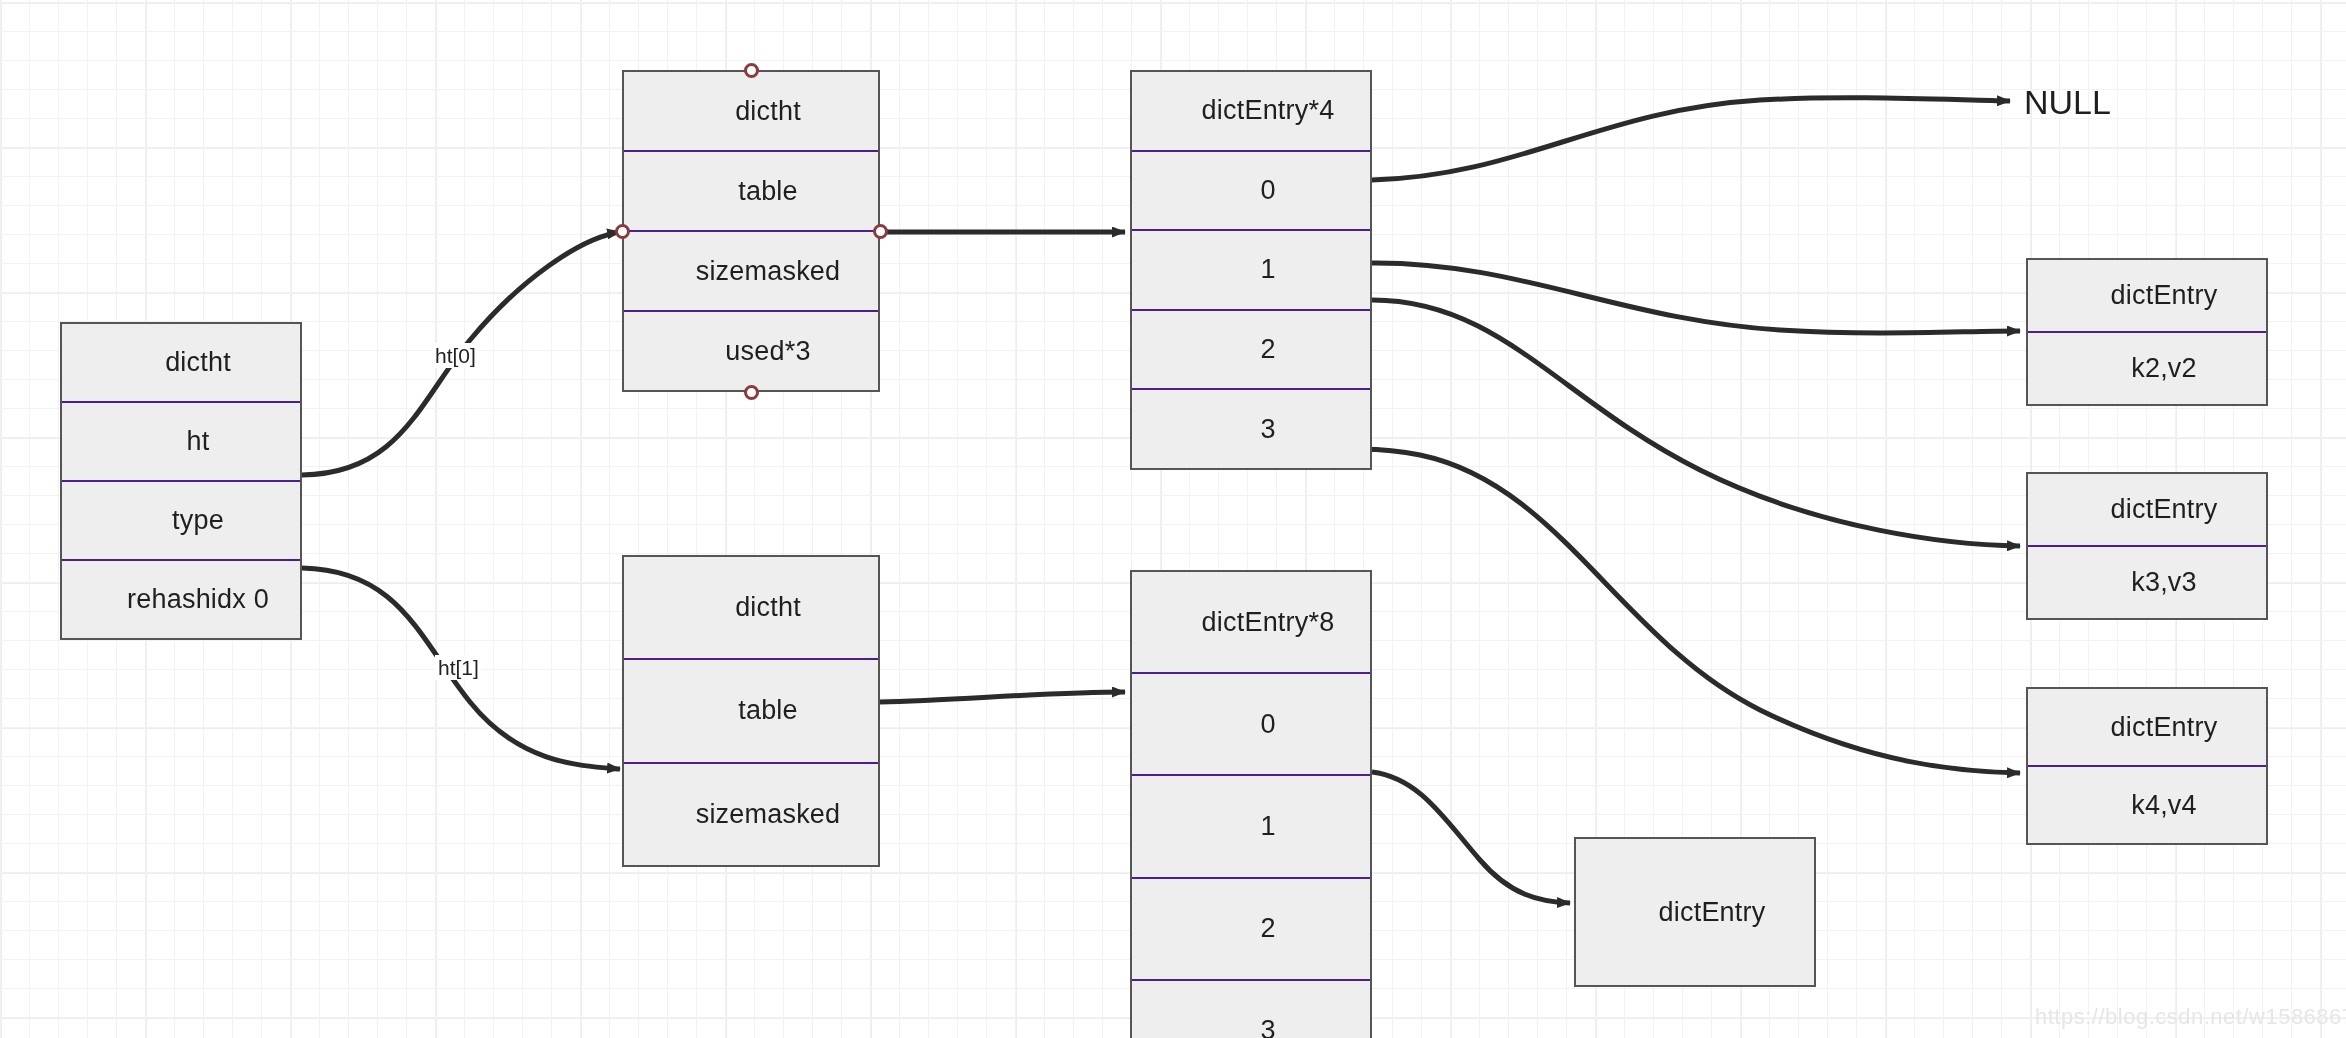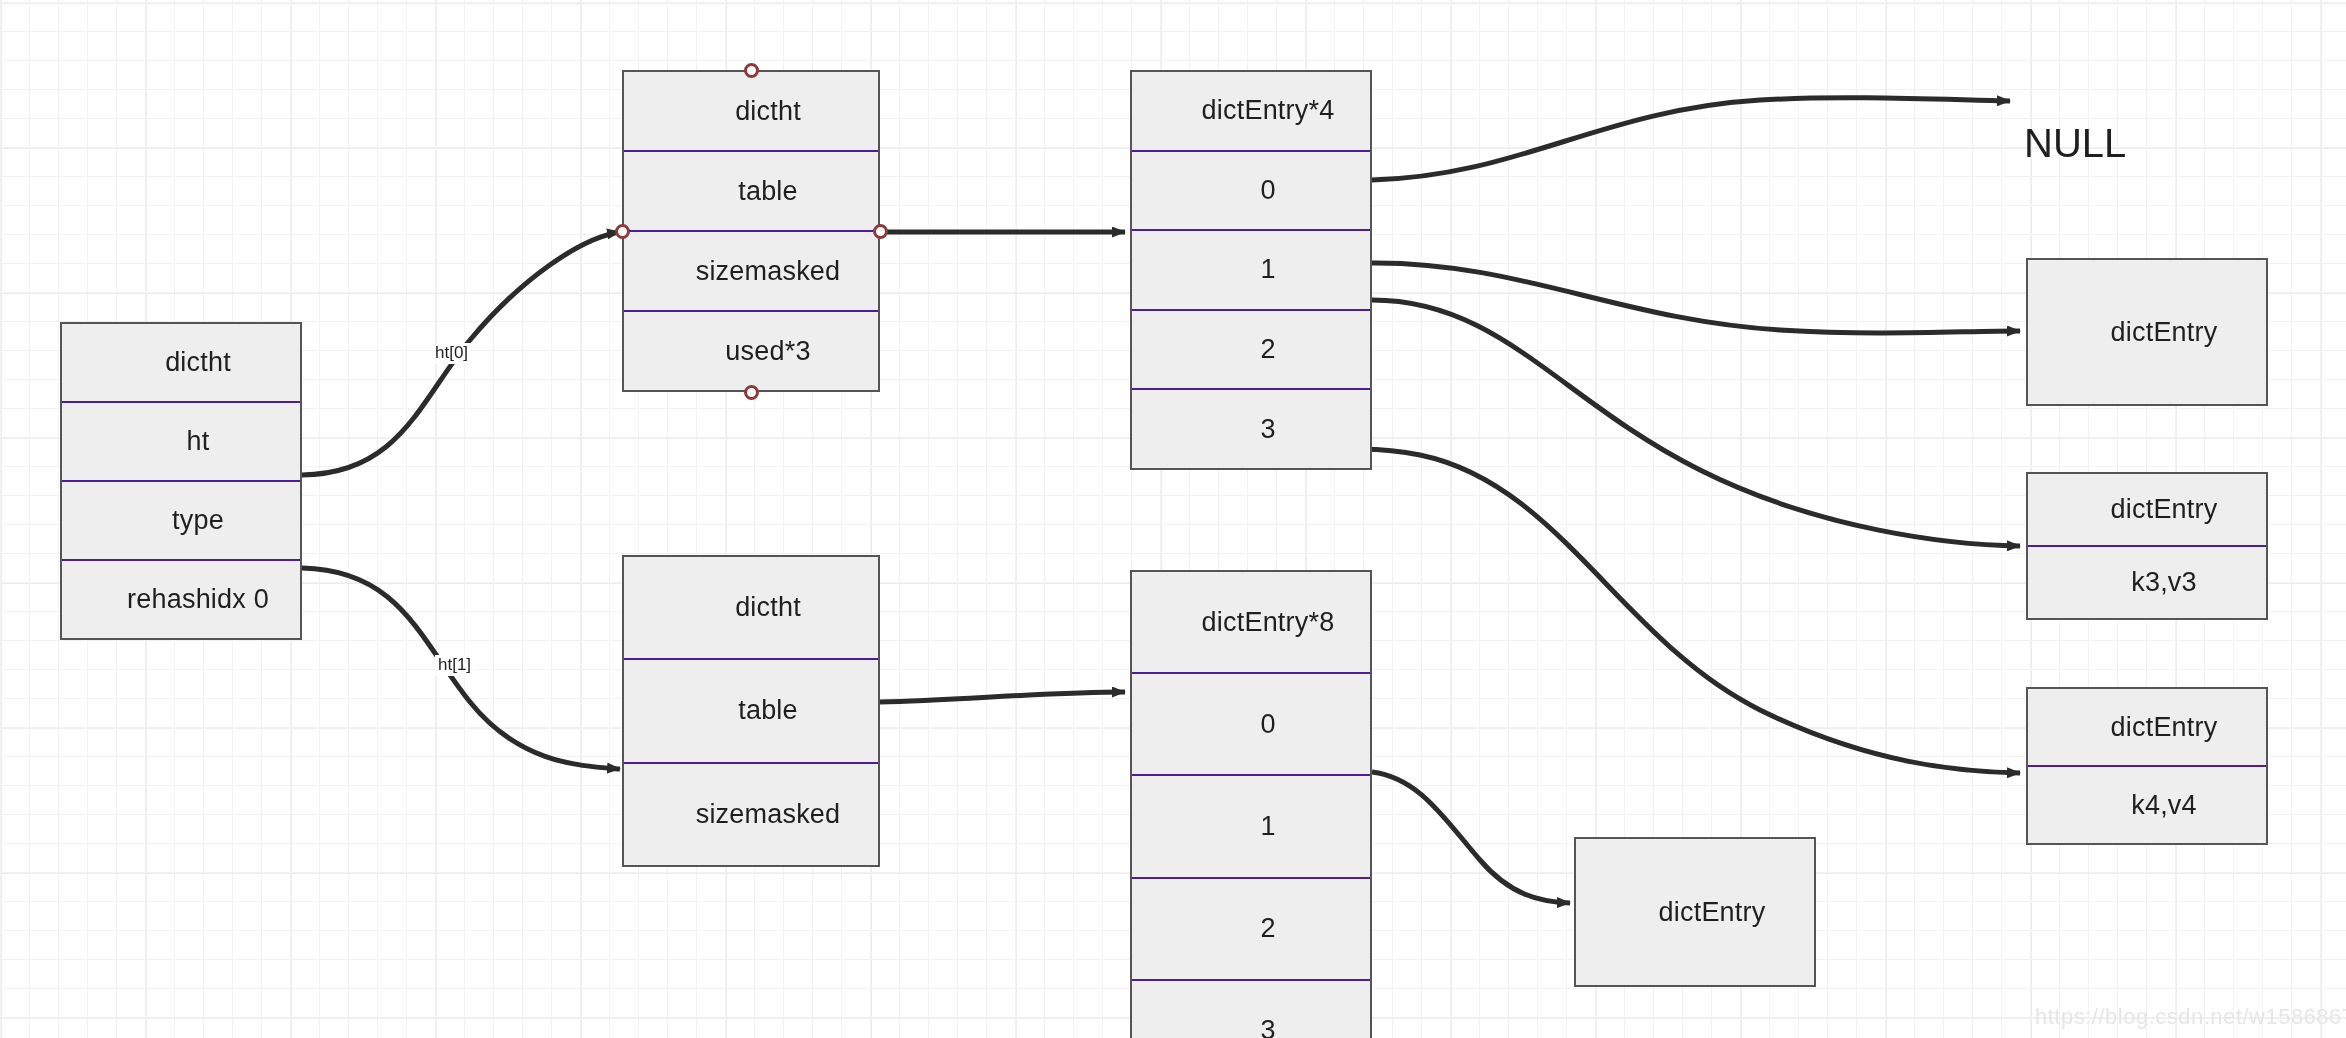--- a/index.html
+++ b/index.html
@@ -47,33 +47,32 @@
     font-size: 27px;
     letter-spacing: 0.2px;
     box-sizing: border-box;
     padding-left: 34px;
   }
   .cell + .cell {
     border-top: 2px solid #4c1d95;
   }
   .edge-label {
     position: absolute;
-    font-size: 17px;
+    font-size: 21px;
     color: #222222;
     background: #ffffff;
     padding: 1px 3px;
     line-height: 1.1;
     white-space: nowrap;
   }
   .plain-label {
     position: absolute;
-    font-size: 40px;
+    font-size: 34px;
     color: #1f1f1f;
     white-space: nowrap;
-    margin-top: 38px;
   }
   .watermark {
     position: absolute;
     font-size: 22px;
     color: #e6e6e6;
     white-space: nowrap;
     letter-spacing: 0.5px;
   }
   .dot {
     position: absolute;
@@ -151,20 +150,21 @@
   <div class="node" style="left:1130px; top:570px; width:242px; height:513px;">
     <div class="cell">dictEntry*8</div>
     <div class="cell">0</div>
     <div class="cell">1</div>
     <div class="cell">2</div>
     <div class="cell">3</div>
   </div>
 
   <div class="node" style="left:2026px; top:258px; width:242px; height:148px;">
     <div class="cell">dictEntry</div>
+    <div class="cell">k2,v2</div>
   </div>
 
   <div class="node" style="left:2026px; top:472px; width:242px; height:148px;">
     <div class="cell">dictEntry</div>
     <div class="cell">k3,v3</div>
   </div>
 
   <div class="node" style="left:2026px; top:687px; width:242px; height:158px;">
     <div class="cell">dictEntry</div>
     <div class="cell">k4,v4</div>

